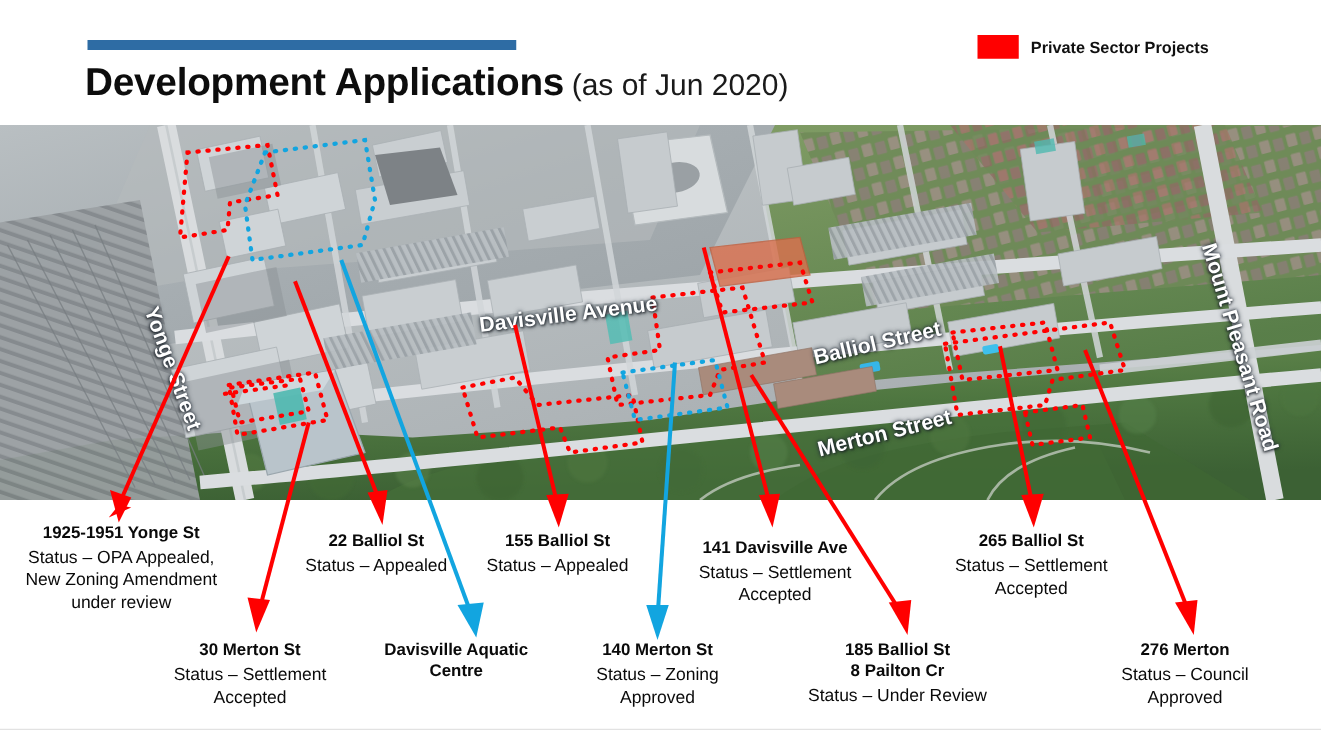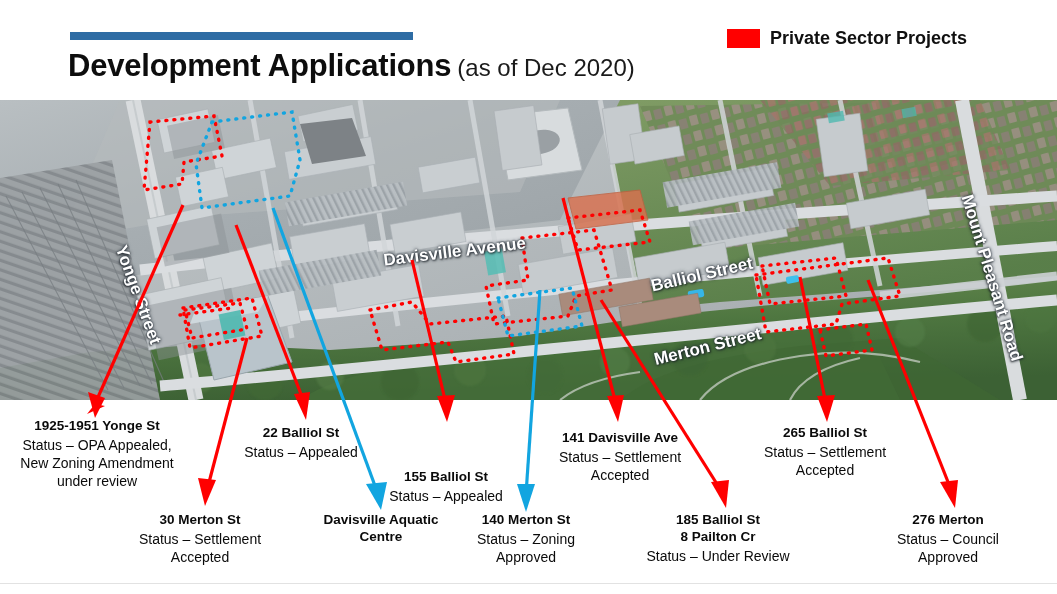--- a/index.html
+++ b/index.html
@@ -64,21 +64,21 @@
     display: flex;
     align-items: center;
     gap: 10px;
   }
   .legend-swatch {
     width: 33px;
     height: 19px;
     display: block;
   }
   .legend-label {
-    font-size: 18px;
+    font-size: 13px;
     font-weight: bold;
     color: #101010;
     white-space: nowrap;
   }
 
   
   .map {
     position: absolute;
     left: 0;
     top: 100px;
@@ -141,21 +141,21 @@
     background: #e2e2e2;
   }
 </style>
 </head>
 <body>
 
 <div id="slide">
 
   <div class="accent-bar"></div>
   <div class="title-wrap">
-    <span class="title-main">Development Applications</span><span class="title-sub">(as of Dec 2020)</span>
+    <span class="title-main">Development Applications</span><span class="title-sub">(as of Jun 2020)</span>
   </div>
 
   <div class="legend">
     <div class="legend-row">
       <span class="legend-swatch" style="background:#FF0000"></span>
       <span class="legend-label">Private Sector Projects</span>
     </div>
   </div>
 
   <div class="map">
@@ -449,27 +449,27 @@
     <div class="co-title">30 Merton St</div>
     <div class="co-status">Status – Settlement
 Accepted</div>
   </div>
 
   <div class="callout" style="left:225px; top:425px; width:152px;">
     <div class="co-title">22 Balliol St</div>
     <div class="co-status">Status – Appealed</div>
   </div>
 
-  <div class="callout" style="left:302px; top:512px; width:158px;text-align:center;">
+  <div class="callout" style="left:286px; top:512px; width:158px;text-align:center;">
     <div class="co-title">Davisville Aquatic
 Centre</div>
     <div class="co-status"></div>
   </div>
 
-  <div class="callout" style="left:371px; top:425px; width:150px;margin-top:44px;">
+  <div class="callout" style="left:371px; top:425px; width:150px;">
     <div class="co-title">155 Balliol St</div>
     <div class="co-status">Status – Appealed</div>
   </div>
 
   <div class="callout" style="left:452px; top:512px; width:148px;">
     <div class="co-title">140 Merton St</div>
     <div class="co-status">Status – Zoning
 Approved</div>
   </div>
 

